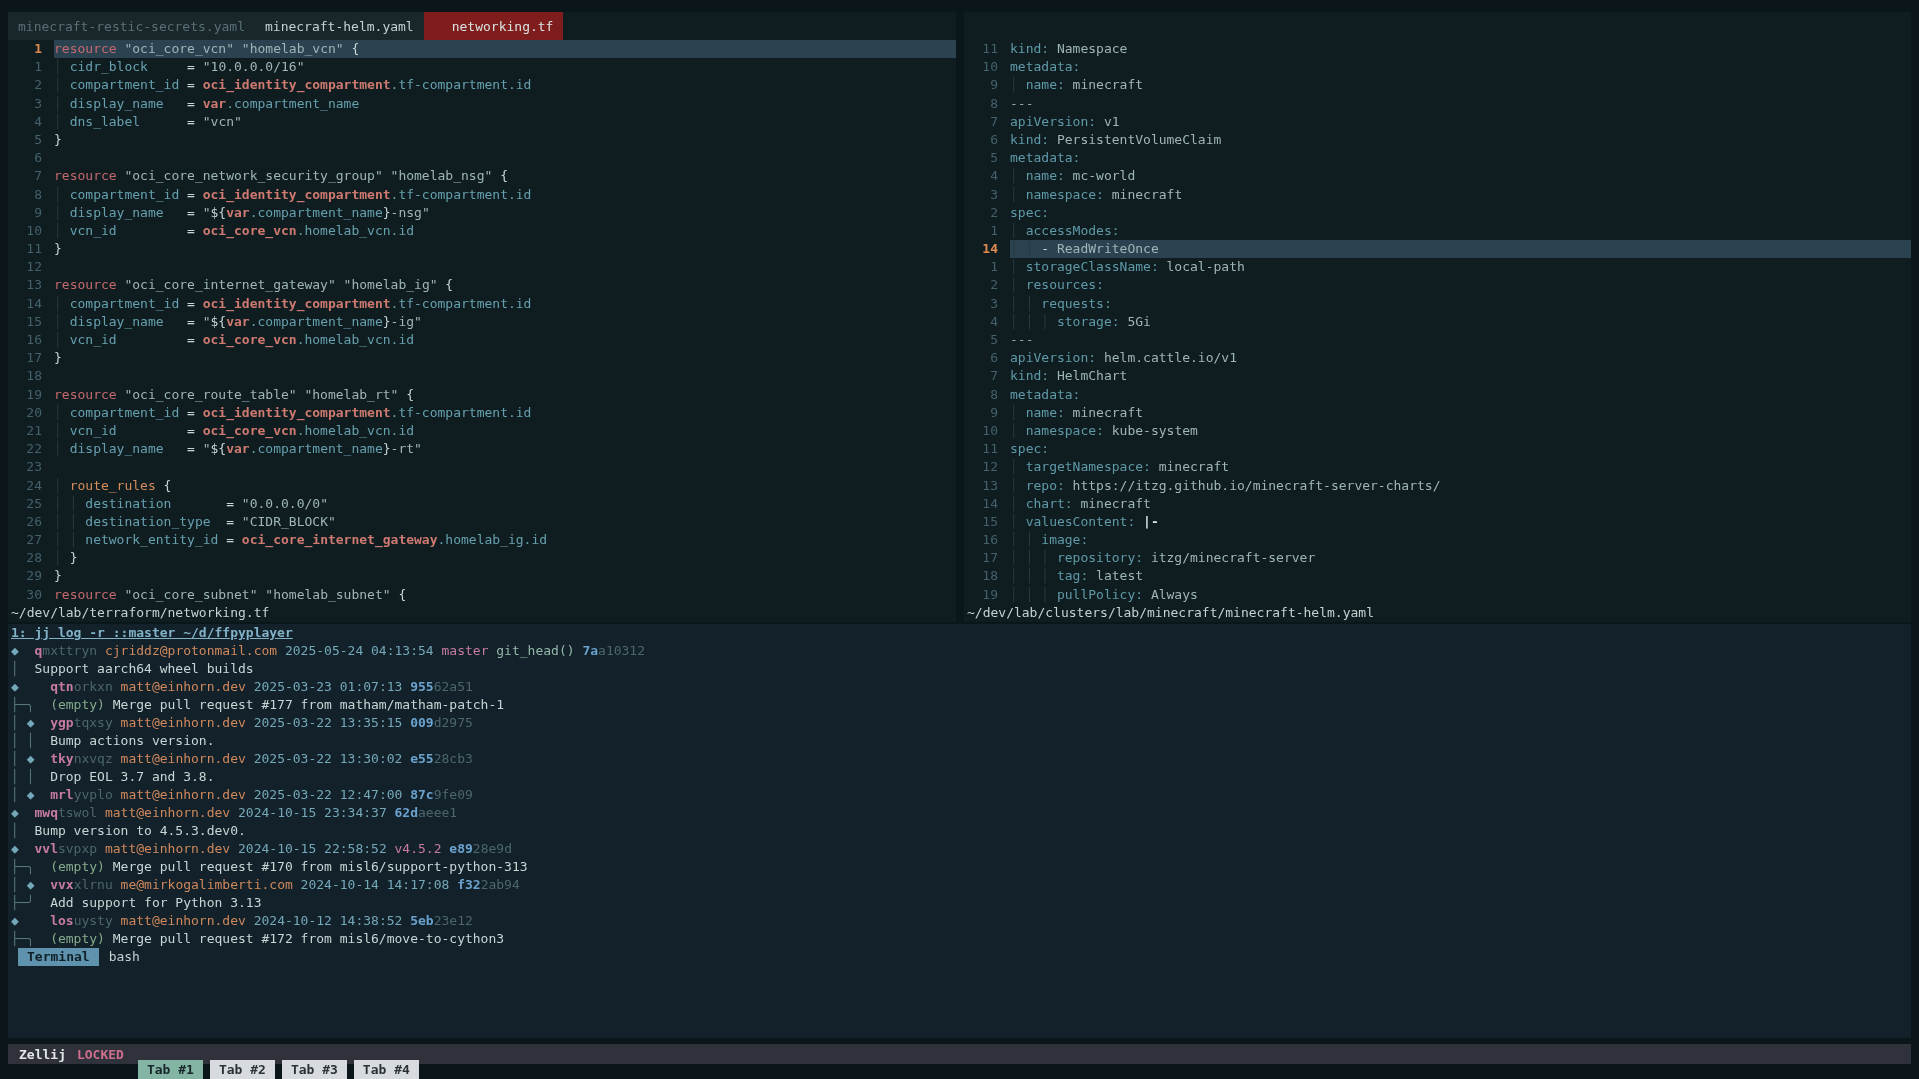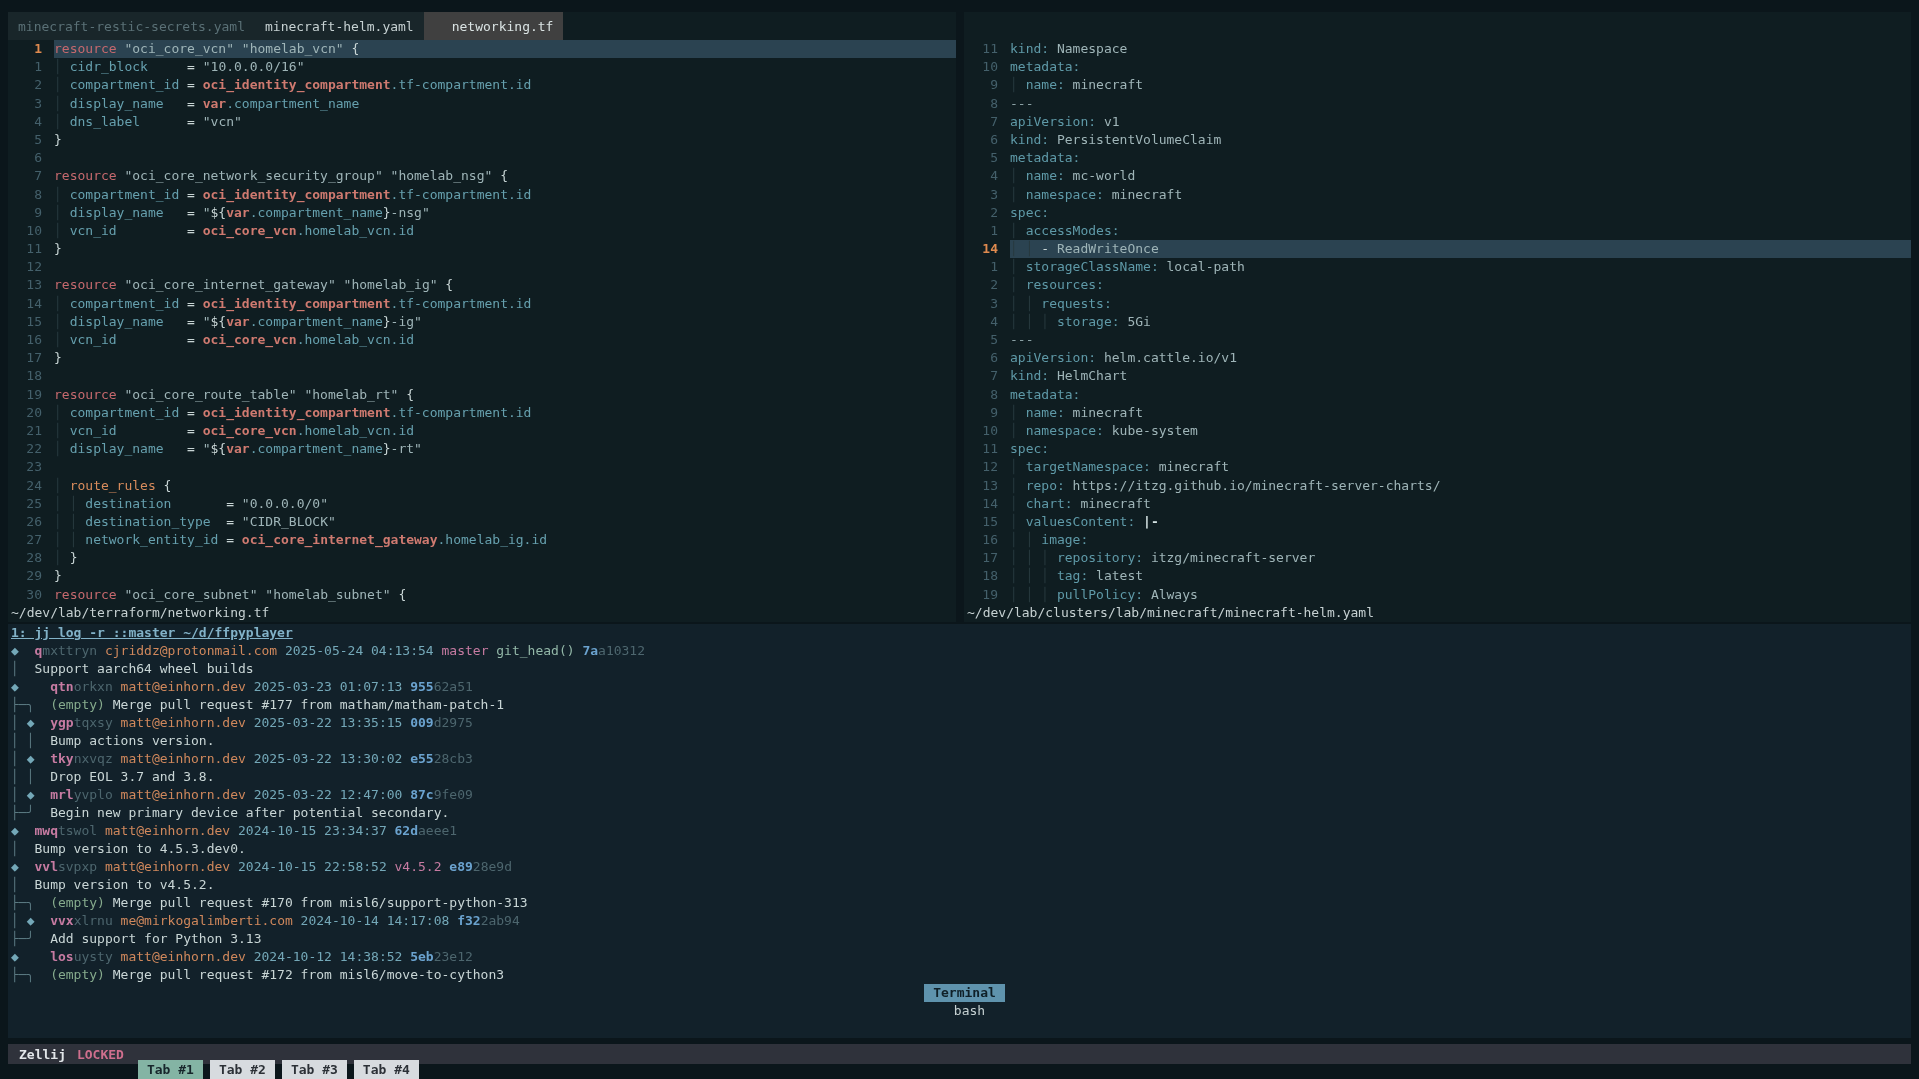--- a/index.html
+++ b/index.html
@@ -12,21 +12,21 @@
   .pane{position:absolute;background:#0f1d21;}
   #left-pane{left:8px;top:12px;width:948px;height:610px;}
   #right-pane{left:964px;top:12px;width:947px;height:610px;}
   #terminal-pane{left:8px;top:624px;width:1903px;height:414px;background:#12212a;}
 
   
   .bufferline{height:28px;display:flex;align-items:stretch;background:#0f1d21;}
   .buftabs{display:inline-flex;background:#19262a;}
   .buftab{display:flex;align-items:center;padding:0 10px;white-space:pre;color:#5a7076;}
   .buftab.lit{color:#c6d1d2;}
-  .buftab.active{color:#dae3e3;background:#404040;padding-left:28px;}
+  .buftab.active{color:#dae3e3;background:#7f1d1d;padding-left:28px;}
 
   
   .row{display:flex;height:18.2px;line-height:18.2px;}
   .gut{flex:none;width:34px;text-align:right;padding-right:12px;color:#44606b;white-space:pre;}
   .row.cur .gut{color:#df8a4f;font-weight:bold;}
   .code{flex:1;white-space:pre;}
   .row.cur .code{background:#2b4351;}
   .statusline{height:18.2px;line-height:18.2px;padding-left:3px;color:#c6d1d2;white-space:pre;}
   .rpad{height:28px;}
 
@@ -55,21 +55,21 @@
   .tk-br{color:#c77ba2;}
   .tk-fn{color:#93b8a8;}
   .tk-hash{color:#6ba3cf;font-weight:bold;}
   .tk-tag{color:#c77ba2;}
   .tk-desc{color:#c9d6d6;}
   .tk-empty{color:#86ab8d;}
   .tk-u{color:#c9d6d6;text-decoration:underline;}
   .tk-cur{background:#74a8b8;color:#74a8b8;}
 
   
-  .termtabs{height:18px;line-height:18px;display:flex;align-items:center;padding-left:10px;margin-top:0;flex-direction:column;}
+  .termtabs{height:18px;line-height:18px;display:flex;align-items:center;padding-left:10px;margin-top:0;}
   .termchip{background:#5f93ad;color:#0f2028;font-weight:bold;padding:0 9px;height:18px;}
   .shellname{margin-left:10px;color:#c6d1d2;}
 
   
   #statusbar{position:absolute;left:8px;top:1044px;width:1903px;height:20px;background:#2f323b;
     display:flex;align-items:center;white-space:pre;}
   .sb-app{color:#e2e6e9;font-weight:bold;padding:0 11px;}
   .sb-mode{color:#cf6f8d;font-weight:bold;padding-right:14px;}
   .sb-tab{height:20px;line-height:20px;padding:0 9px;margin-right:7px;background:#d7dbdf;color:#2c3137;font-weight:bold;margin-top:32px;}
   .sb-tab.active{background:#84b4a4;color:#17262b;}
@@ -350,25 +350,23 @@
       <div class="trow"><span class="tk-ttl">1: jj log -r ::master ~/d/ffpyplayer</span></div>
       <div class="trow"><span class="tk-sym">◆</span><span class="tk-pl">  </span><span class="tk-cid">q</span><span class="tk-dim">mxttryn</span><span class="tk-pl"> </span><span class="tk-em">cjriddz@protonmail.com</span><span class="tk-pl"> </span><span class="tk-dt">2025-05-24 04:13:54</span><span class="tk-pl"> </span><span class="tk-br">master</span><span class="tk-pl"> </span><span class="tk-fn">git_head()</span><span class="tk-pl"> </span><span class="tk-hash">7a</span><span class="tk-dim">a10312</span></div>
       <div class="trow"><span class="tk-gr">│</span><span class="tk-desc">  Support aarch64 wheel builds</span></div>
       <div class="trow"><span class="tk-sym">◆</span><span class="tk-pl">    </span><span class="tk-cid">qtn</span><span class="tk-dim">orkxn</span><span class="tk-pl"> </span><span class="tk-em">matt@einhorn.dev</span><span class="tk-pl"> </span><span class="tk-dt">2025-03-23 01:07:13</span><span class="tk-pl"> </span><span class="tk-hash">955</span><span class="tk-dim">62a51</span></div>
       <div class="trow"><span class="tk-gr">├─╮</span><span class="tk-pl">  </span><span class="tk-empty">(empty)</span><span class="tk-desc"> Merge pull request #177 from matham/matham-patch-1</span></div>
       <div class="trow"><span class="tk-gr">│ </span><span class="tk-sym">◆</span><span class="tk-pl">  </span><span class="tk-cid">ygp</span><span class="tk-dim">tqxsy</span><span class="tk-pl"> </span><span class="tk-em">matt@einhorn.dev</span><span class="tk-pl"> </span><span class="tk-dt">2025-03-22 13:35:15</span><span class="tk-pl"> </span><span class="tk-hash">009</span><span class="tk-dim">d2975</span></div>
       <div class="trow"><span class="tk-gr">│ │</span><span class="tk-desc">  Bump actions version.</span></div>
       <div class="trow"><span class="tk-gr">│ </span><span class="tk-sym">◆</span><span class="tk-pl">  </span><span class="tk-cid">tky</span><span class="tk-dim">nxvqz</span><span class="tk-pl"> </span><span class="tk-em">matt@einhorn.dev</span><span class="tk-pl"> </span><span class="tk-dt">2025-03-22 13:30:02</span><span class="tk-pl"> </span><span class="tk-hash">e55</span><span class="tk-dim">28cb3</span></div>
       <div class="trow"><span class="tk-gr">│ │</span><span class="tk-desc">  Drop EOL 3.7 and 3.8.</span></div>
       <div class="trow"><span class="tk-gr">│ </span><span class="tk-sym">◆</span><span class="tk-pl">  </span><span class="tk-cid">mrl</span><span class="tk-dim">yvplo</span><span class="tk-pl"> </span><span class="tk-em">matt@einhorn.dev</span><span class="tk-pl"> </span><span class="tk-dt">2025-03-22 12:47:00</span><span class="tk-pl"> </span><span class="tk-hash">87c</span><span class="tk-dim">9fe09</span></div>
-      <div class="trow"><span class="tk-gr">├─╯</span><span class="tk-desc">  Begin new primary device after potential secondary.</span></div>
       <div class="trow"><span class="tk-sym">◆</span><span class="tk-pl">  </span><span class="tk-cid">mwq</span><span class="tk-dim">tswol</span><span class="tk-pl"> </span><span class="tk-em">matt@einhorn.dev</span><span class="tk-pl"> </span><span class="tk-dt">2024-10-15 23:34:37</span><span class="tk-pl"> </span><span class="tk-hash">62d</span><span class="tk-dim">aeee1</span></div>
       <div class="trow"><span class="tk-gr">│</span><span class="tk-desc">  Bump version to 4.5.3.dev0.</span></div>
       <div class="trow"><span class="tk-sym">◆</span><span class="tk-pl">  </span><span class="tk-cid">vvl</span><span class="tk-dim">svpxp</span><span class="tk-pl"> </span><span class="tk-em">matt@einhorn.dev</span><span class="tk-pl"> </span><span class="tk-dt">2024-10-15 22:58:52</span><span class="tk-pl"> </span><span class="tk-tag">v4.5.2</span><span class="tk-pl"> </span><span class="tk-hash">e89</span><span class="tk-dim">28e9d</span></div>
-      <div class="trow"><span class="tk-gr">│</span><span class="tk-desc">  Bump version to v4.5.2.</span></div>
       <div class="trow"><span class="tk-gr">├─╮</span><span class="tk-pl">  </span><span class="tk-empty">(empty)</span><span class="tk-desc"> Merge pull request #170 from misl6/support-python-313</span></div>
       <div class="trow"><span class="tk-gr">│ </span><span class="tk-sym">◆</span><span class="tk-pl">  </span><span class="tk-cid">vvx</span><span class="tk-dim">xlrnu</span><span class="tk-pl"> </span><span class="tk-em">me@mirkogalimberti.com</span><span class="tk-pl"> </span><span class="tk-dt">2024-10-14 14:17:08</span><span class="tk-pl"> </span><span class="tk-hash">f32</span><span class="tk-dim">2ab94</span></div>
       <div class="trow"><span class="tk-gr">├─╯</span><span class="tk-desc">  Add support for Python 3.13</span></div>
       <div class="trow"><span class="tk-sym">◆</span><span class="tk-pl">    </span><span class="tk-cid">los</span><span class="tk-dim">uysty</span><span class="tk-pl"> </span><span class="tk-em">matt@einhorn.dev</span><span class="tk-pl"> </span><span class="tk-dt">2024-10-12 14:38:52</span><span class="tk-pl"> </span><span class="tk-hash">5eb</span><span class="tk-dim">23e12</span></div>
       <div class="trow"><span class="tk-gr">├─╮</span><span class="tk-pl">  </span><span class="tk-empty">(empty)</span><span class="tk-desc"> Merge pull request #172 from misl6/move-to-cython3</span></div>
     </div>
   <div class="termtabs">
     <span class="termchip">Terminal</span>
     <span class="shellname">bash</span>
   </div>

